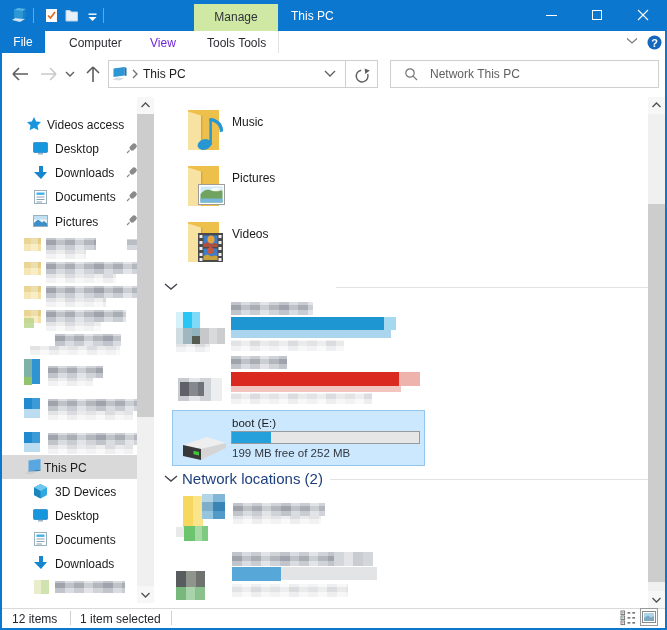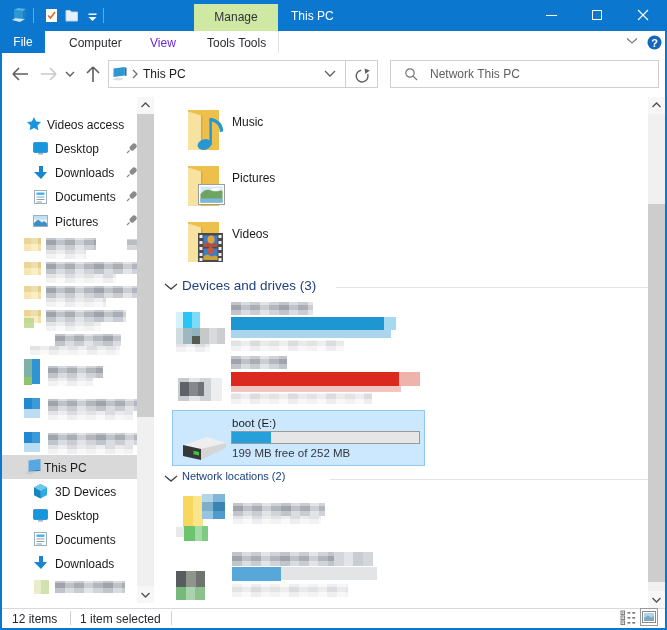--- a/index.html
+++ b/index.html
@@ -269,21 +269,20 @@
     <path d="M16.5 23 l4 -2 l4 2.5 l3 -1.5 l3 1 v3 h-14 z" fill="#b0503c"></path>
     <rect x="16.5" y="27.5" width="14" height="11.5" fill="#3f7ec6"></rect>
     <ellipse cx="23.5" cy="29.5" rx="3" ry="3.5" fill="#c8553e"></ellipse>
     <path d="M16.5 35 l4 -1.5 l4 2 l3 -1 l3 0.8 v3.7 h-14 z" fill="#caa23c"></path>
   </svg>
   <div class="a txt" style="left:232px;top:227px">Videos</div>
 
   <svg class="a" style="left:164px;top:282px" width="14" height="10">
       <path d="M1 2 l6 5 l6 -5" stroke="#46474f" stroke-width="1.4" fill="none"></path>
     </svg>
-  <div class="a" style="left:182px;top:278px;font-size:13.5px;color:#1d3f7e;white-space:nowrap">Devices and drives (3)</div>
   <div class="a" style="left:336px;top:287px;width:316px;height:1px;background:#e3e3e3"></div>
 
   <div class="a" style="left:176px;top:312px;width:24px;height:16px;background:linear-gradient(90deg,#d5f1fa 0 7px,#29c5f5 7px 16px,#7edbf7 16px 24px)"></div>
   <div class="a" style="left:176px;top:328px;width:24px;height:16px;background:linear-gradient(90deg,#cfdde2 0 7px,#9fb7c0 7px 16px,#8fb4be 16px 24px)"></div>
   <div class="a" style="left:192px;top:336px;width:9px;height:9px;background:#565b51"></div>
   <div class="a" style="left:200px;top:328px;width:25px;height:16px;background:linear-gradient(90deg,#c6c8ca 0 9px,#d9dadc 9px 17px,#cccdcf 17px 25px)"></div>
   <div class="a mzL" style="left:176px;top:344px;width:34px;height:8px"></div>
   <div class="a mzT" style="left:231px;top:302px;width:82px;height:13px"></div>
   <div class="a" style="left:231px;top:317px;width:159px;height:13px;background:#1e96d2"></div>
   <div class="a" style="left:384px;top:317px;width:12px;height:13px;background:#a5d9f0"></div>
@@ -306,21 +305,21 @@
     <path d="M12.5 14.8 L18 16 L18 19.5 L12.5 18.3 Z" fill="#3fc43f"></path>
   </svg>
   <div class="a" style="left:232px;top:417px;font-size:11.5px;color:#1b1b1b;white-space:nowrap">boot (E:)</div>
   <div class="a" style="left:231px;top:431px;width:189px;height:13px;background:#e6e6e6;border:1px solid #999;box-sizing:border-box"></div>
   <div class="a" style="left:232px;top:432px;width:39px;height:11px;background:#26a0da"></div>
   <div class="a" style="left:232px;top:447px;font-size:11.5px;color:#33373d;white-space:nowrap">199 MB free of 252 MB</div>
 
   <svg class="a" style="left:164px;top:474px" width="14" height="10">
       <path d="M1 2 l6 5 l6 -5" stroke="#46474f" stroke-width="1.4" fill="none"></path>
     </svg>
-  <div class="a" style="left:182px;top:470px;font-size:11px;color:#1d3f7e;white-space:nowrap">Network locations (2)</div>
+  <div class="a" style="left:182px;top:470px;font-size:15px;color:#1d3f7e;white-space:nowrap">Network locations (2)</div>
   <div class="a" style="left:330px;top:479px;width:322px;height:1px;background:#e3e3e3"></div>
 
   <div class="a" style="left:183px;top:496px;width:20px;height:32px;background:linear-gradient(90deg,#f7d75e 0 10px,#fae48c 10px 20px)"></div>
   <div class="a" style="left:202px;top:494px;width:23px;height:25px;background:
     linear-gradient(180deg,rgba(255,255,255,.35) 0 8px,rgba(0,0,0,.08) 8px 17px,rgba(255,255,255,.1) 17px 25px),
     linear-gradient(90deg,#89bedb 0 11px,#3d8fc4 11px 23px)"></div>
   <div class="a" style="left:176px;top:527px;width:8px;height:10px;background:#e8eaea"></div>
   <div class="a" style="left:184px;top:526px;width:24px;height:15px;background:linear-gradient(90deg,#6cc46e 0 11px,#a5d9a6 11px 18px,#7fca81 18px 24px)"></div>
   <div class="a mzT" style="left:233px;top:503px;width:92px;height:13px"></div>
   <div class="a mzL" style="left:233px;top:516px;width:88px;height:8px"></div>

